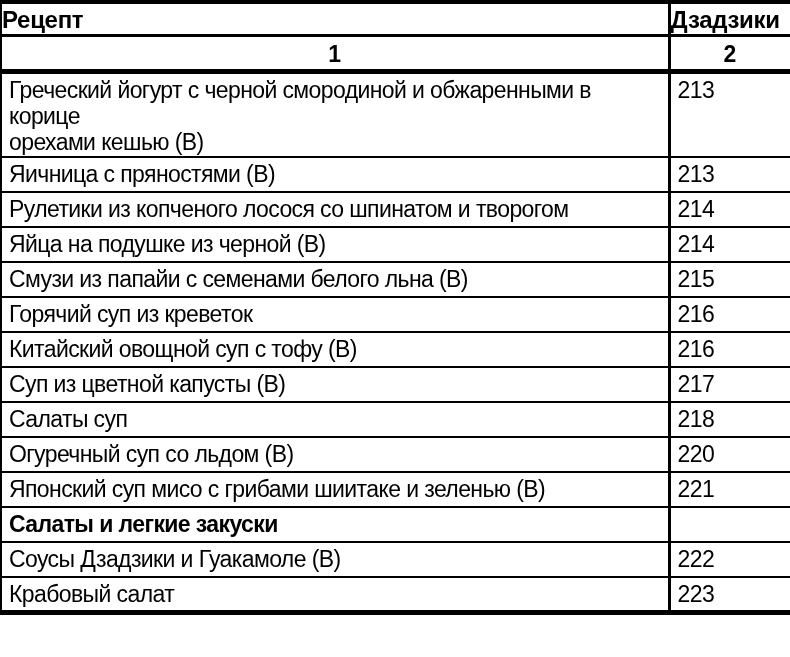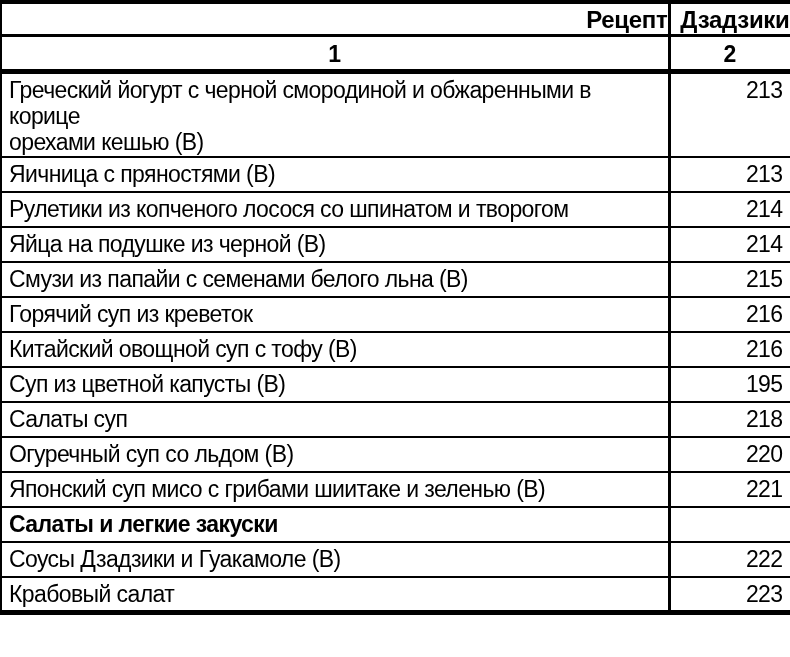--- a/index.html
+++ b/index.html
@@ -20,29 +20,29 @@
   }
   col.c-recipe { width: 668px; }
   col.c-page   { width: 122px; }
 
   th, td {
     border: 2px solid #000;
     vertical-align: top;
     overflow: hidden;
   }
   
-  th.page, td.page { border-left: 3px solid #000; text-align: right; }
+  th.page, td.page { border-left: 3px solid #000; text-align: left; }
 
   
   tr.col-header th {
     height: 32px;
     border-bottom: 3px solid #000;
     font-size: 24px;
     font-weight: bold;
-    text-align: right;
+    text-align: left;
     padding-top: 2px;
     letter-spacing: -0.3px;
   }
   tr.col-index td {
     height: 36px;
     border-bottom: 5px solid #000;
     font-size: 23px;
     font-weight: bold;
     text-align: center;
     padding-top: 4px;
@@ -103,21 +103,21 @@
     <tr>
       <td class="name">Горячий суп из креветок</td>
       <td class="page">216</td>
     </tr>
     <tr>
       <td class="name">Китайский овощной суп с тофу (В)</td>
       <td class="page">216</td>
     </tr>
     <tr>
       <td class="name">Суп из цветной капусты (В)</td>
-      <td class="page">195</td>
+      <td class="page">217</td>
     </tr>
     <tr>
       <td class="name">Салаты суп</td>
       <td class="page">218</td>
     </tr>
     <tr>
       <td class="name">Огуречный суп со льдом (В)</td>
       <td class="page">220</td>
     </tr>
     <tr>

